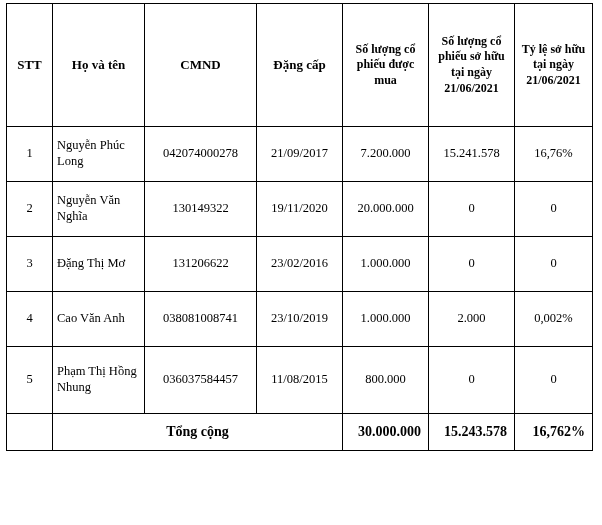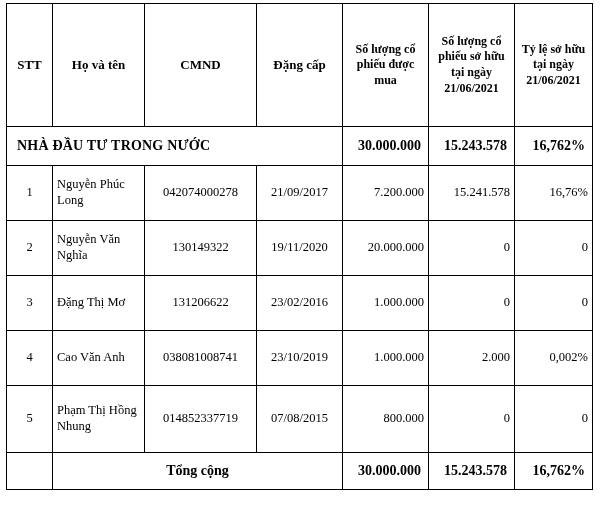--- a/index.html
+++ b/index.html
@@ -95,21 +95,21 @@
     text-align: center;
     font-size: 13px;
     margin-left: 44px;
   }
   td.date {
     text-align: center;
     font-size: 13px;
     margin-left: 28px;
   }
   td.num {
-    text-align: right;
+    text-align: center;
     padding-right: 7px;
     font-size: 13px;
   }
   tr.tall td { height: 62px; }
 
   tr.total-row td {
     font-weight: bold;
     height: 32px;
     font-size: 14px;
   }
@@ -144,26 +144,20 @@
         <th class="h-stt">STT</th>
         <th class="h-name">Họ và tên</th>
         <th class="h-id">CMND</th>
         <th class="h-date">Đặng cấp</th>
         <th class="h-buy">Số lượng cổ phiếu được mua</th>
         <th class="h-own">Số lượng cổ phiếu sở hữu tại ngày 21/06/2021</th>
         <th class="h-pct">Tỷ lệ sở hữu tại ngày 21/06/2021</th>
       </tr>
     </thead>
     <tbody>
-      <tr class="group-row">
-        <td class="group-label" colspan="4">NHÀ ĐẦU TƯ TRONG NƯỚC</td>
-        <td class="num">30.000.000</td>
-        <td class="num">15.243.578</td>
-        <td class="num">16,762%</td>
-      </tr>
 
       <tr class="data-row">
         <td class="idx">1</td>
         <td class="name">Nguyễn Phúc Long</td>
         <td class="cmnd">042074000278</td>
         <td class="date">21/09/2017</td>
         <td class="num">7.200.000</td>
         <td class="num">15.241.578</td>
         <td class="num">16,76%</td>
       </tr>
@@ -194,22 +188,22 @@
         <td class="cmnd">038081008741</td>
         <td class="date">23/10/2019</td>
         <td class="num">1.000.000</td>
         <td class="num">2.000</td>
         <td class="num">0,002%</td>
       </tr>
 
       <tr class="data-row tall">
         <td class="idx">5</td>
         <td class="name">Phạm Thị Hồng Nhung</td>
-        <td class="cmnd">014852337719</td>
-        <td class="date">07/08/2015</td>
+        <td class="cmnd">036037584457</td>
+        <td class="date">11/08/2015</td>
         <td class="num">800.000</td>
         <td class="num">0</td>
         <td class="num">0</td>
       </tr>
 
 
       <tr class="total-row">
         <td class="blank"></td>
         <td class="total-label" colspan="3">Tổng cộng</td>
         <td class="num">30.000.000</td>

